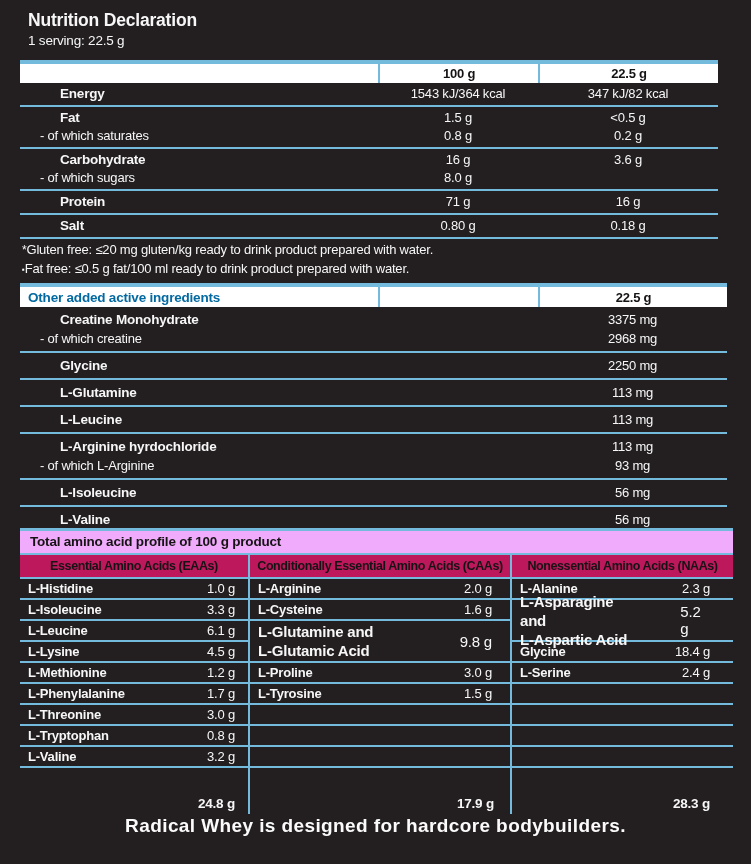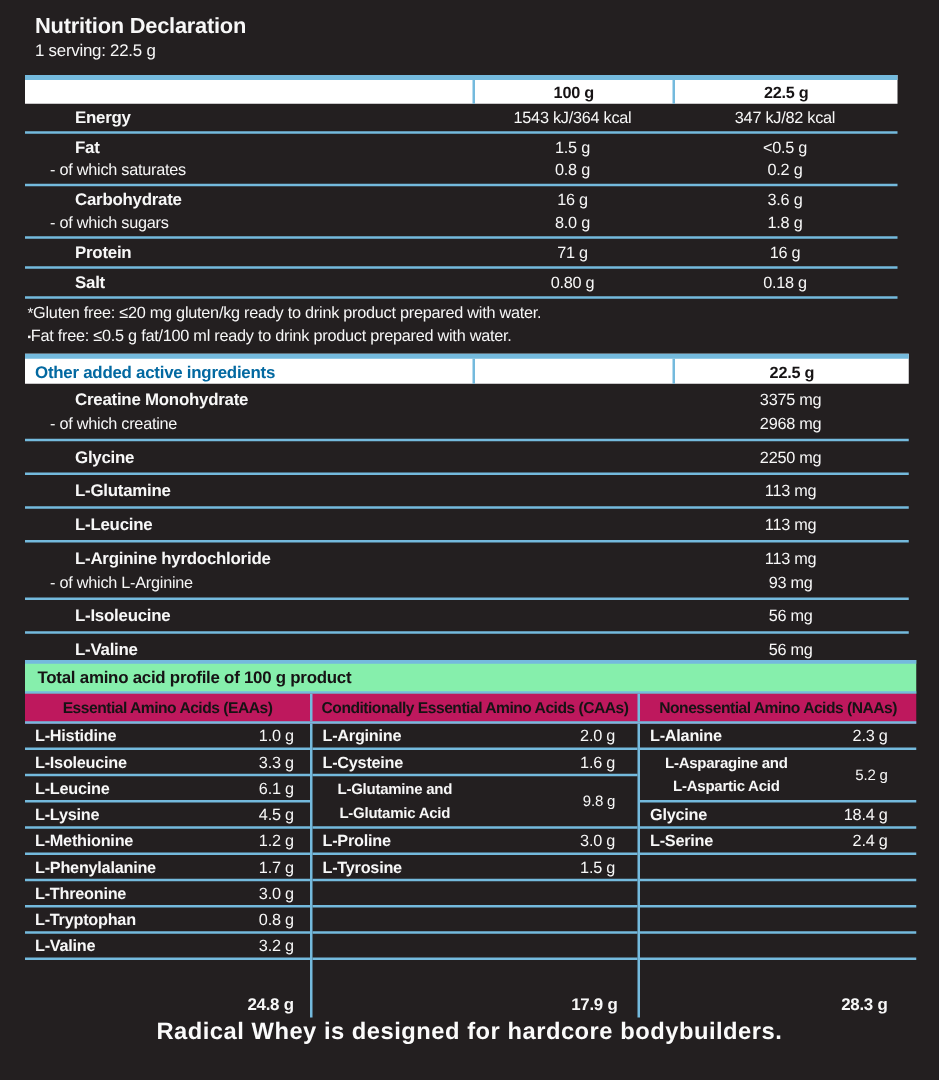--- a/index.html
+++ b/index.html
@@ -46,21 +46,21 @@
     display:grid; grid-template-columns:518px 189px;
     border-bottom:2px solid var(--blue); padding:3px 0 3px 0;
   }
   .t2-row .lbl-main { line-height:19px; }
   .t2-row .lbl-sub  { line-height:19px; }
   .t2-row .valcell  { line-height:19px; }
 
   
   .t3 { position:absolute; left:20px; top:528px; width:713px; }
   .t3-title {
-    background:#86efac; border-top:3px solid var(--blue); border-bottom:2px solid var(--blue);
+    background:#f0abfc; border-top:3px solid var(--blue); border-bottom:2px solid var(--blue);
     color:#161314; font-weight:bold; font-size:13.5px; height:22px; line-height:22px;
     padding-left:10px; box-sizing:content-box;
   }
   .t3-cols-header {
     display:grid; grid-template-columns:228px 262px 223px;
     background:#be185d; border-bottom:2px solid var(--blue); height:22px;
   }
   .t3-cols-header .hcell { font-size:12.5px; letter-spacing:-0.4px; }
   .t3-body { display:grid; grid-template-columns:228px 262px 223px; }
   .t3-col { box-sizing:border-box; }
@@ -68,21 +68,21 @@
   .a-row, .a-merged, .a-empty, .a-total { box-sizing:border-box; border-bottom:2px solid var(--blue);gap:47px; }
   .a-row {
     display:flex; justify-content:space-between; align-items:center;
     height:21px; padding:0 13px 0 8px; font-size:13px;
   }
   .col-b .a-row, .col-b .a-merged { padding-right:18px; }
   .col-c .a-row, .col-c .a-merged { padding-right:23px; }
   .a-row .al, .a-merged .al { font-weight:bold; }
   .a-merged {
     display:flex; justify-content:space-between; align-items:center;
-    height:42px; padding:0 13px 0 20px; font-size:12px;text-align:center;
+    height:42px; padding:0 13px 0 8px; font-size:15px;
   }
   .a-merged .stack { display:flex; flex-direction:column; justify-content:center; }
   .a-merged .stack div { line-height:19px; font-weight:bold; }
   .a-empty { height:21px; }
   .a-total {
     display:flex; justify-content:flex-end; align-items:center;
     height:22px; padding:0 13px 0 8px; font-weight:bold; font-size:13.5px; border-bottom:none;margin-top:24px;
   }
   .col-b .a-total { padding-right:16px; }
   .col-c .a-total { padding-right:23px; }
@@ -135,21 +135,20 @@
       <div>
         <div class="lbl-main">Carbohydrate</div>
         <div class="lbl-sub">- of which sugars</div>
       </div>
       <div class="valcell">
         <div>16 g</div>
         <div>8.0 g</div>
       </div>
       <div class="valcell">
         <div>3.6 g</div>
-        <div>1.8 g</div>
       </div>
     </div>
 
     <div class="t1-row">
       <div>
           <div class="lbl-main">Protein</div>
         </div>
       <div class="valcell">71 g</div>
       <div class="valcell">16 g</div>
     </div>

